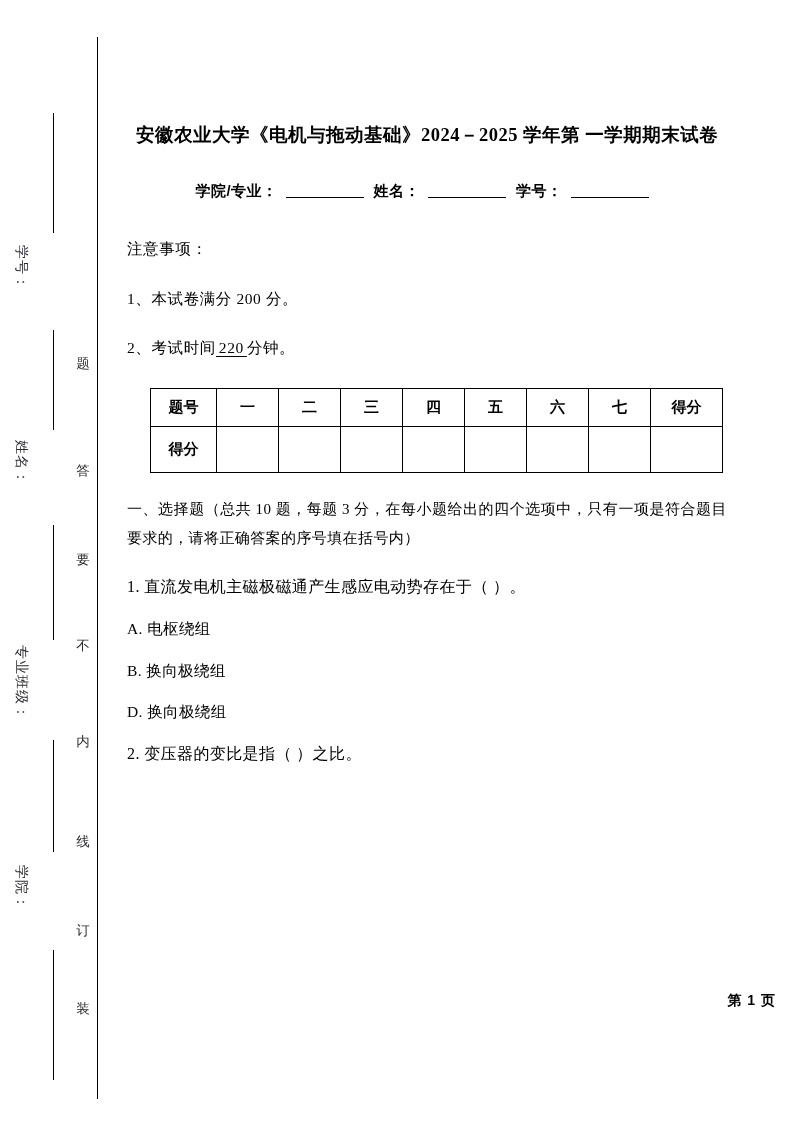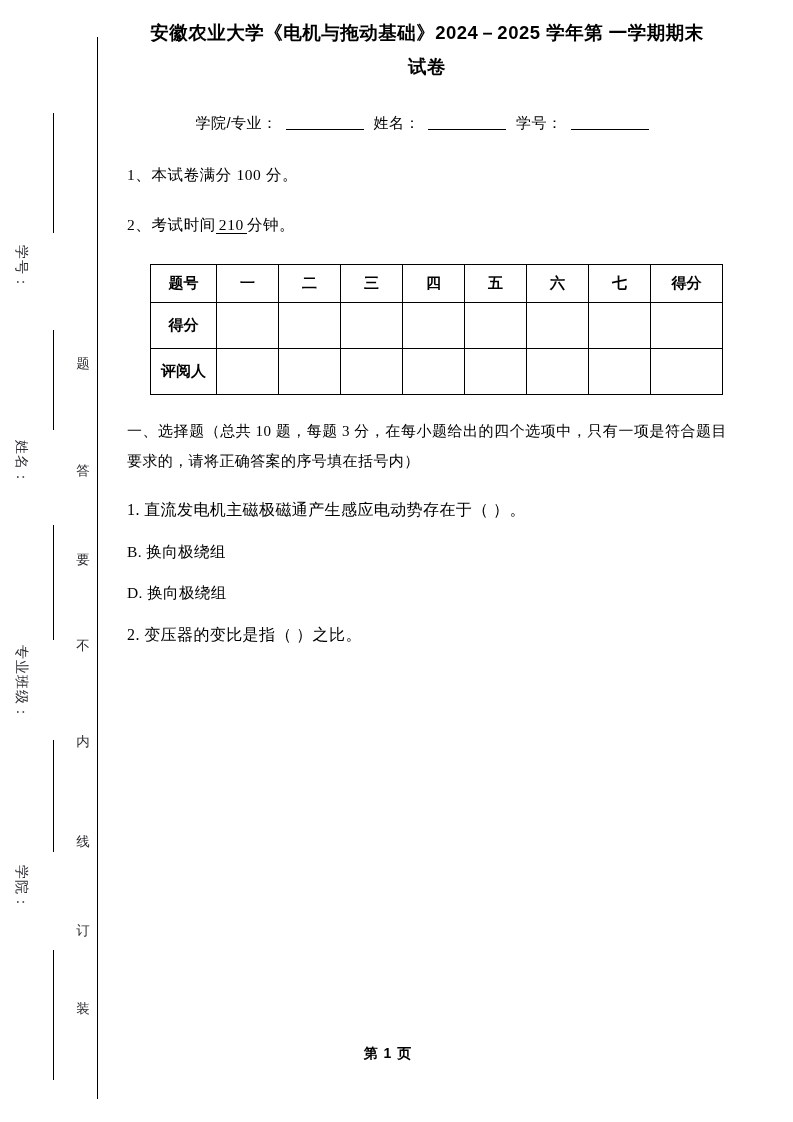--- a/index.html
+++ b/index.html
@@ -52,34 +52,35 @@
 
   
   #content {
     position: absolute;
     left: 127px;
     top: 0;
     width: 600px;
   }
 
   #paper-title {
-    margin: 16px;
+    margin: 0;
+    padding-top: 118px;
     font-size: 18.5px;
     font-weight: bold;
     line-height: 1.85;
     text-align: center;
     letter-spacing: 0.5px;
-    font-family: Liberation Sans, sans-serif;
+    font-family: Liberation Serif, serif;
   }
 
   #student-fields {
     margin-top: 30px;
     text-align: center;
     font-size: 15px;
-    font-weight: normal;
+    font-weight: bold;
     letter-spacing: 0.5px;
     font-family: "Liberation Sans", "DejaVu Sans", sans-serif;
     white-space: nowrap;
   }
   #student-fields .fld { margin-right: 6px; }
   .blank-rule {
     display: inline-block;
     border-bottom: 1.4px solid #000;
     width: 78px;
     margin: 0 10px 0 2px;
@@ -140,23 +141,23 @@
     margin-top: 26px;
     font-size: 15.5px;
     line-height: 1;
     letter-spacing: 0.4px;
   }
 
   
   #page-footer {
     position: absolute;
     left: 0;
-    top: 1045px;
+    top: 992px;
     width: 776px;
-    text-align: center;
+    text-align: right;
     font-size: 14px;
     font-weight: bold;
     letter-spacing: 1px;
     font-family: "Liberation Sans", "DejaVu Sans", sans-serif;
   }
 </style>
 </head>
 <body>
 
 <div id="seal-area">
@@ -188,24 +189,25 @@
 
   <h1 id="paper-title">
     <span>安徽农业大学《电机与拖动基础》2024－2025 学年第</span>
     <span>一学期期末试卷</span>
   </h1>
 
   <div id="student-fields">
     <span class="fld">学院/专业：</span><span class="blank-rule"></span><span class="fld">姓名：</span><span class="blank-rule"></span><span class="fld">学号：</span><span class="blank-rule"></span>
   </div>
 
-
-  <div class="note-line">1、本试卷满分 100 分。</div>
-
-  <div class="note-line"><span>2、考试时间</span><span class="u-val">210</span><span>分钟。</span></div>
+  <div class="note-line" id="notes-heading">注意事项：</div>
+
+  <div class="note-line">1、本试卷满分 200 分。</div>
+
+  <div class="note-line"><span>2、考试时间</span><span class="u-val">220</span><span>分钟。</span></div>
 
   <table id="score-table">
     <colgroup>
       <col class="c-label">
         <col class="c-num">
         <col class="c-num">
         <col class="c-num">
       <col class="c-num">
         <col class="c-num">
         <col class="c-num">
@@ -228,36 +230,26 @@
         <td>得分</td>
         <td></td>
         <td></td>
         <td></td>
         <td></td>
         <td></td>
         <td></td>
         <td></td>
         <td></td>
       </tr>
-      <tr class="r-body">
-        <td>评阅人</td>
-        <td></td>
-        <td></td>
-        <td></td>
-        <td></td>
-        <td></td>
-        <td></td>
-        <td></td>
-        <td></td>
-      </tr>
     </tbody>
   </table>
 
   <div id="section-heading">一、选择题（总共 10 题，每题 3 分，在每小题给出的四个选项中，只有一项是符合题目要求的，请将正确答案的序号填在括号内）</div>
 
   <div class="question">1. 直流发电机主磁极磁通产生感应电动势存在于（  ）。</div>
+  <div class="option">A. 电枢绕组</div>
   <div class="option">B. 换向极绕组</div>
   <div class="option">D. 换向极绕组</div>
 
   <div class="question">2. 变压器的变比是指（  ）之比。</div>
 </div>
 
 <div id="page-footer">第 1 页</div>
 
 </body></html>

